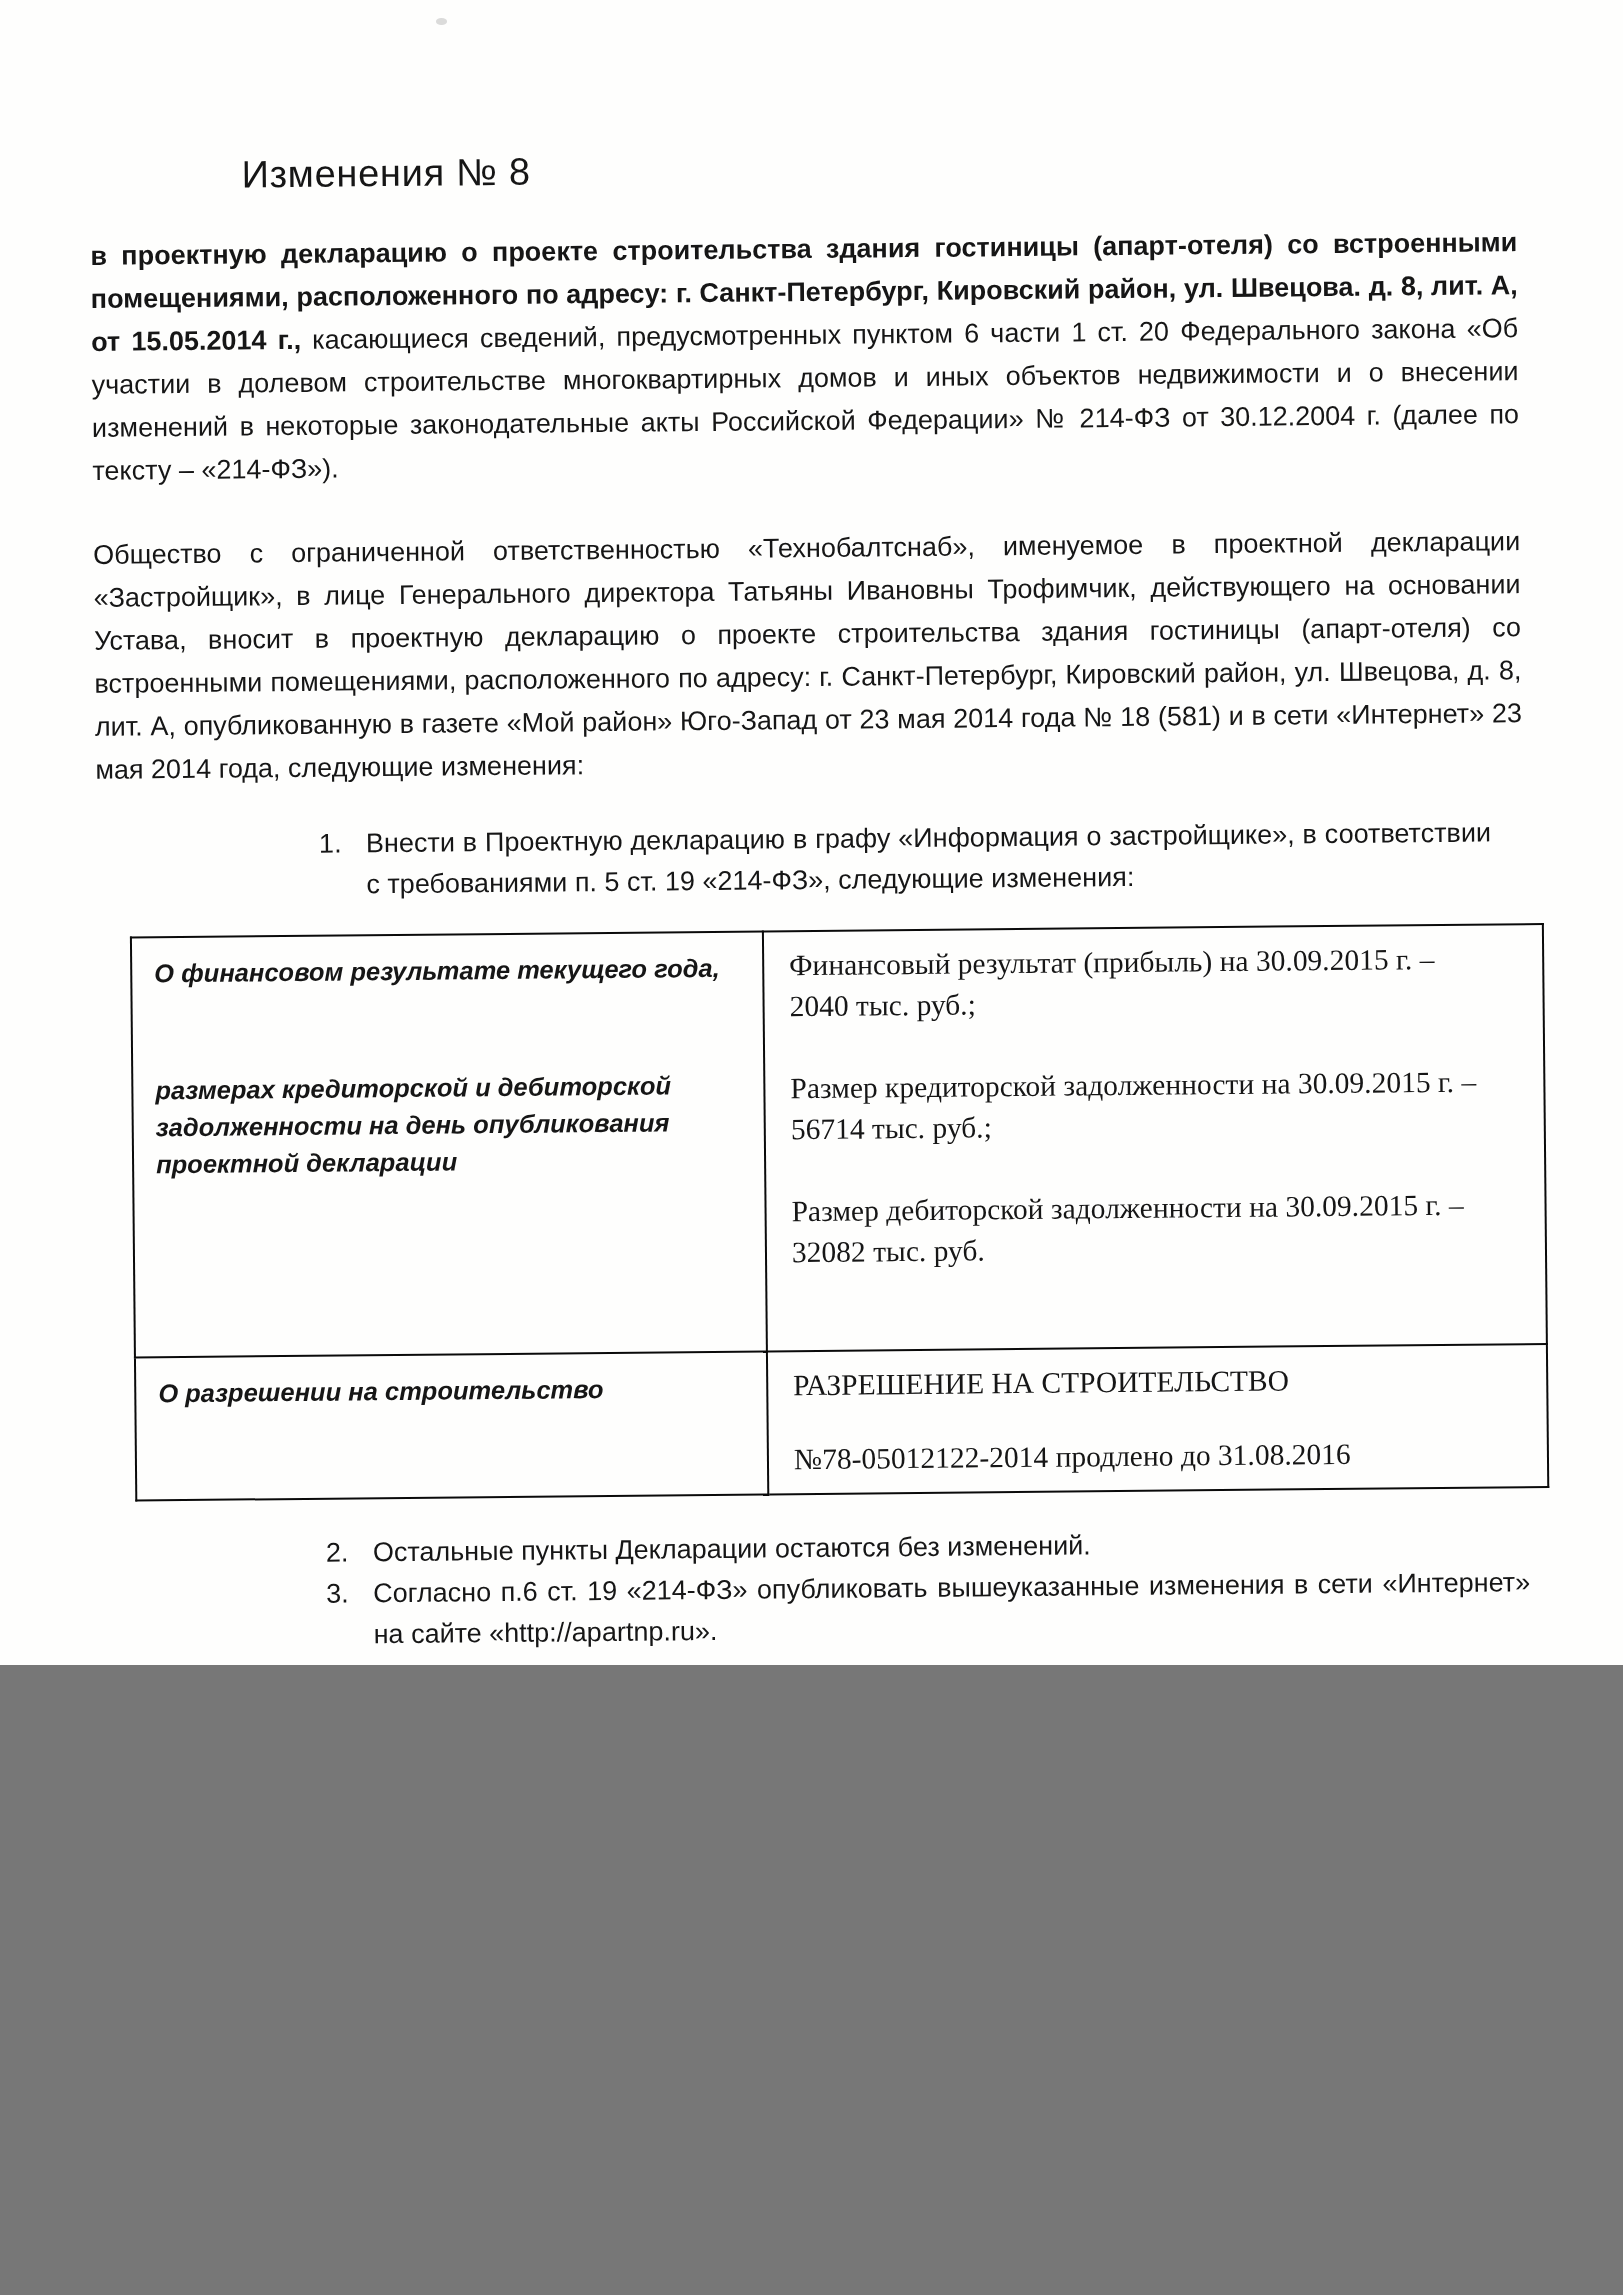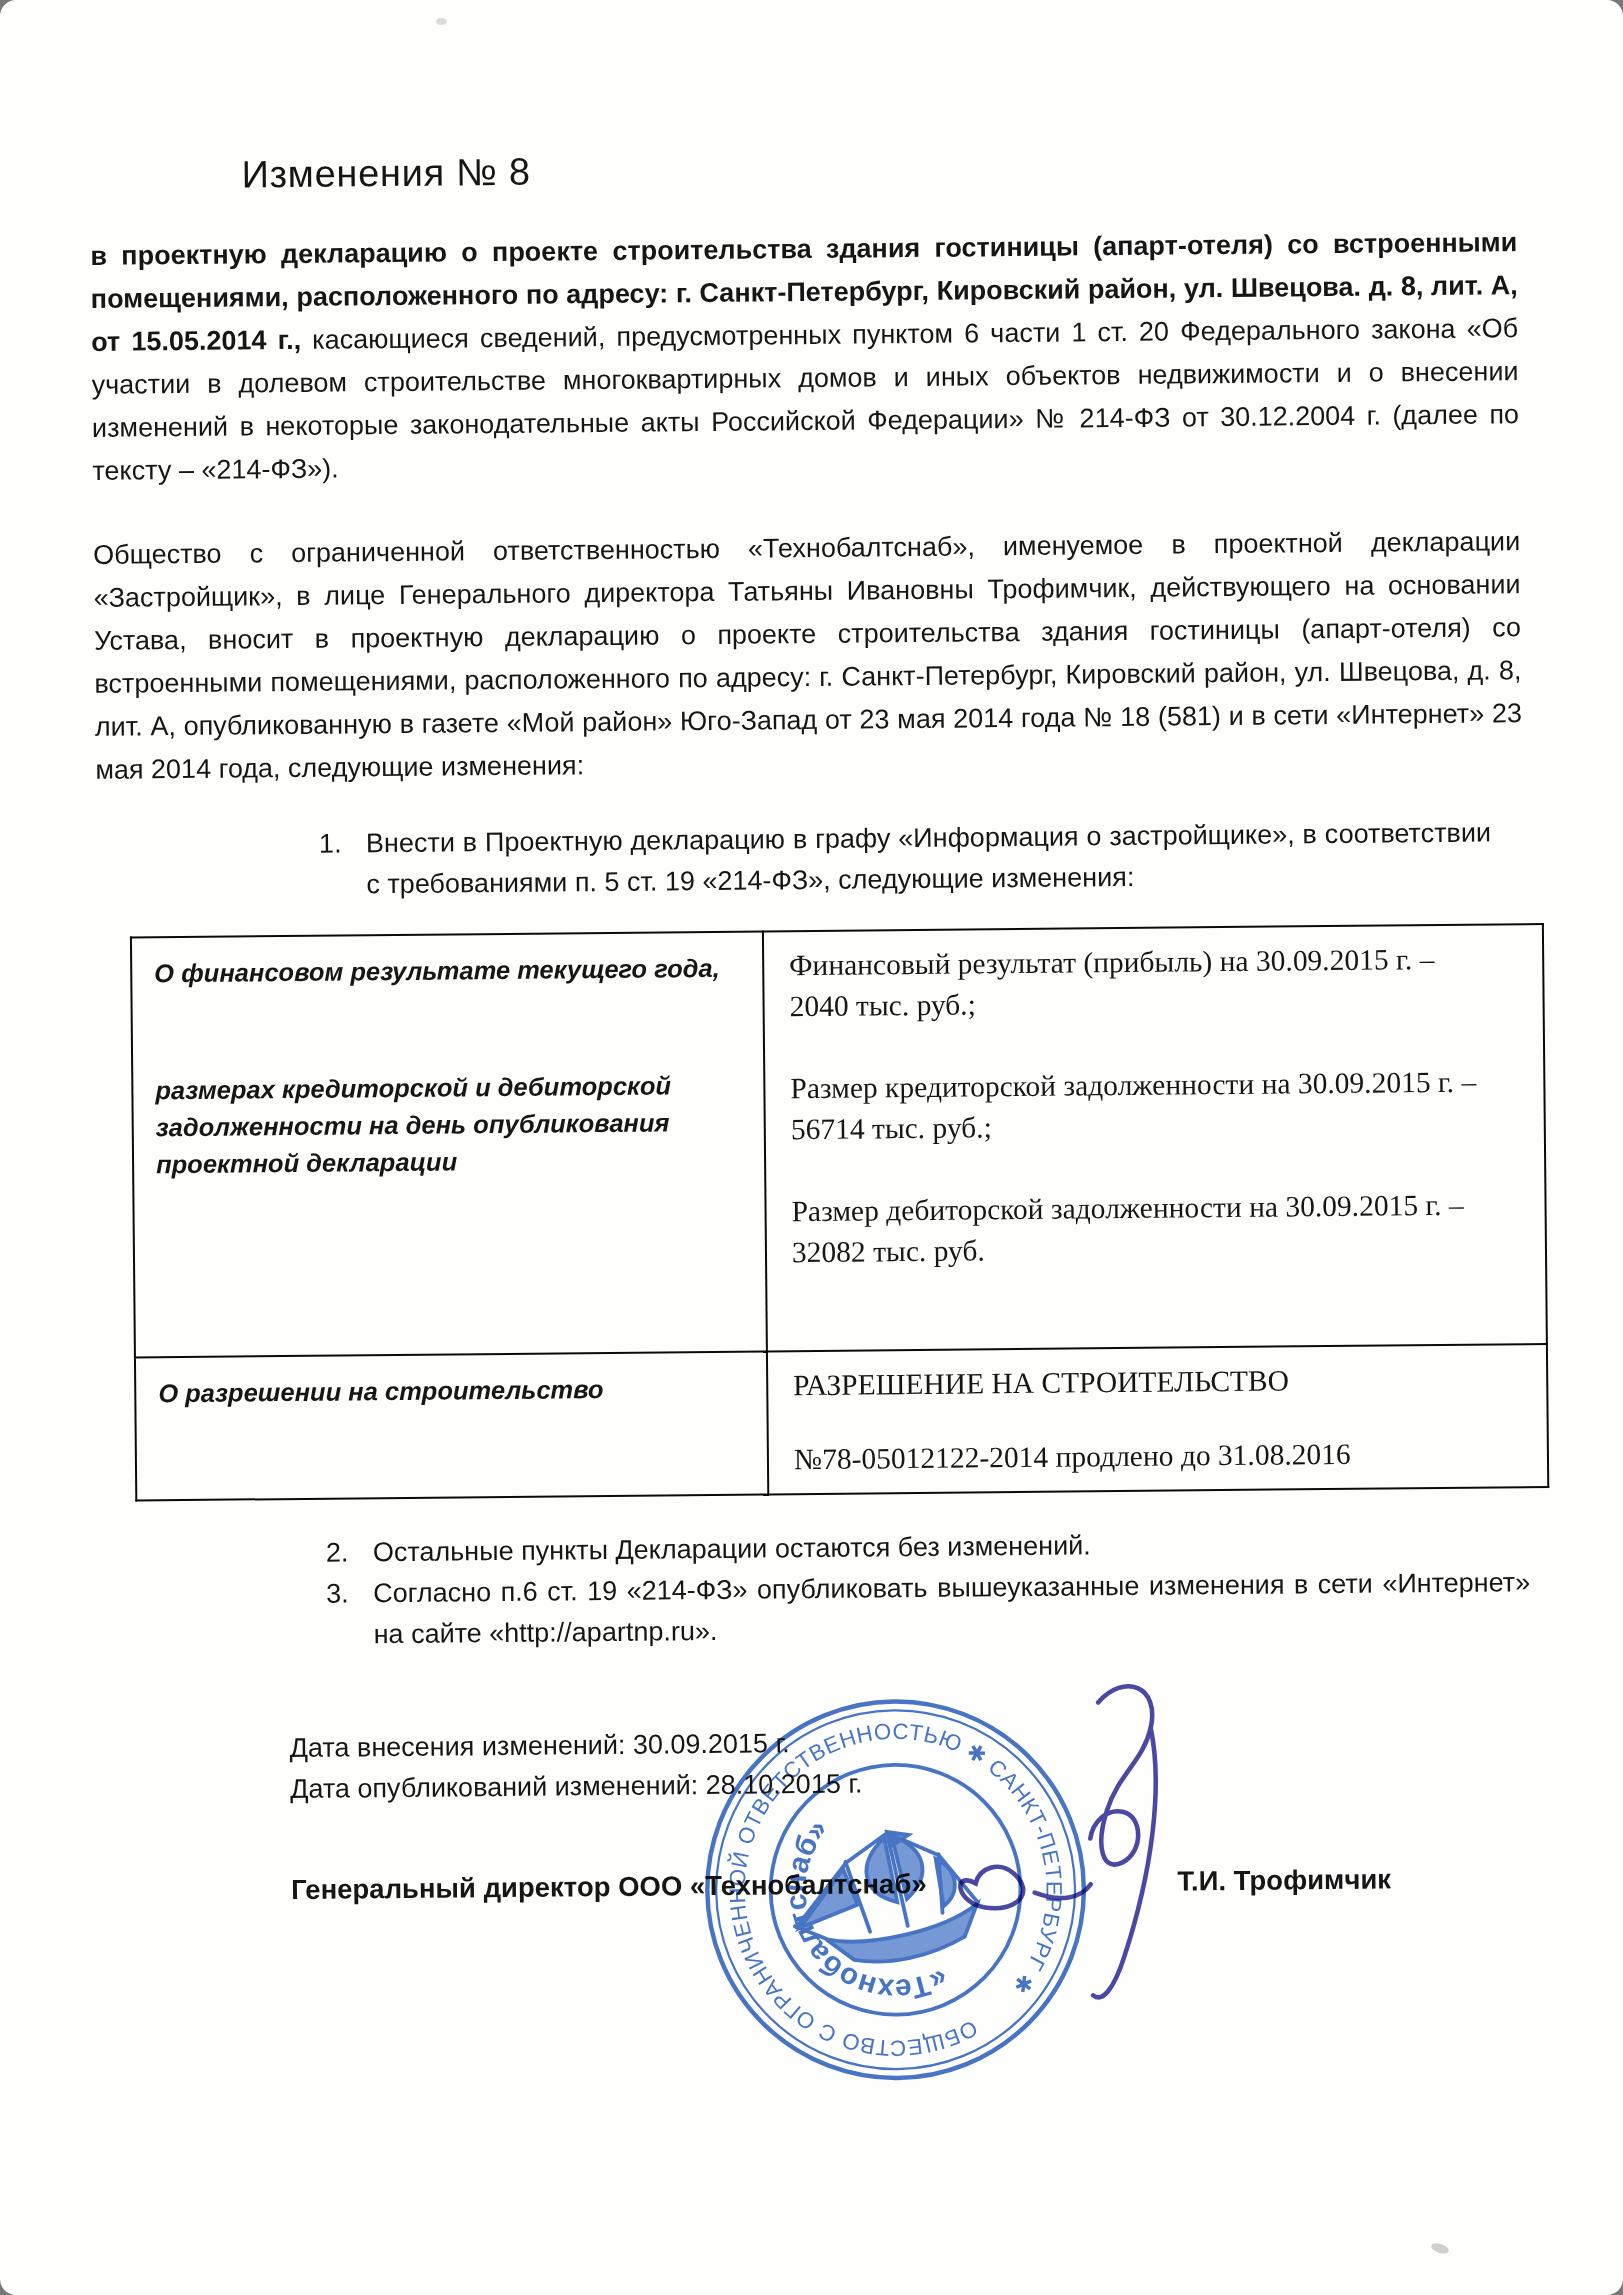--- a/index.html
+++ b/index.html
@@ -1,18 +1,18 @@
 <!DOCTYPE html>
 <html lang="ru" style="font-size:10.5px"><head>
 <meta charset="utf-8">
 <style>
   html,body{margin:0;padding:0;background:#777;}
   .page{
-    width:1623px;height:2295px;background:#fefefdff;position:relative;overflow:hidden;
-    margin:0 auto;color:#161616;font-family:"Liberation Sans",sans-serif;border-radius:16px;
+    width:1623px;height:1665px;background:#fefefdff;position:relative;overflow:hidden;
+    margin:0 auto;color:#161616;font-family:"Liberation Sans",sans-serif;
   }
   .content{
     position:absolute;left:0;top:0;width:1623px;height:2295px;
     padding:148px 98px 0 98px;box-sizing:border-box;
     transform:rotate(-0.55deg);transform-origin:812px 1047px;
   }
   .title{
     font-size:38px;font-weight:normal;letter-spacing:0.7px;
     margin:0 0 0 152px;
   }

